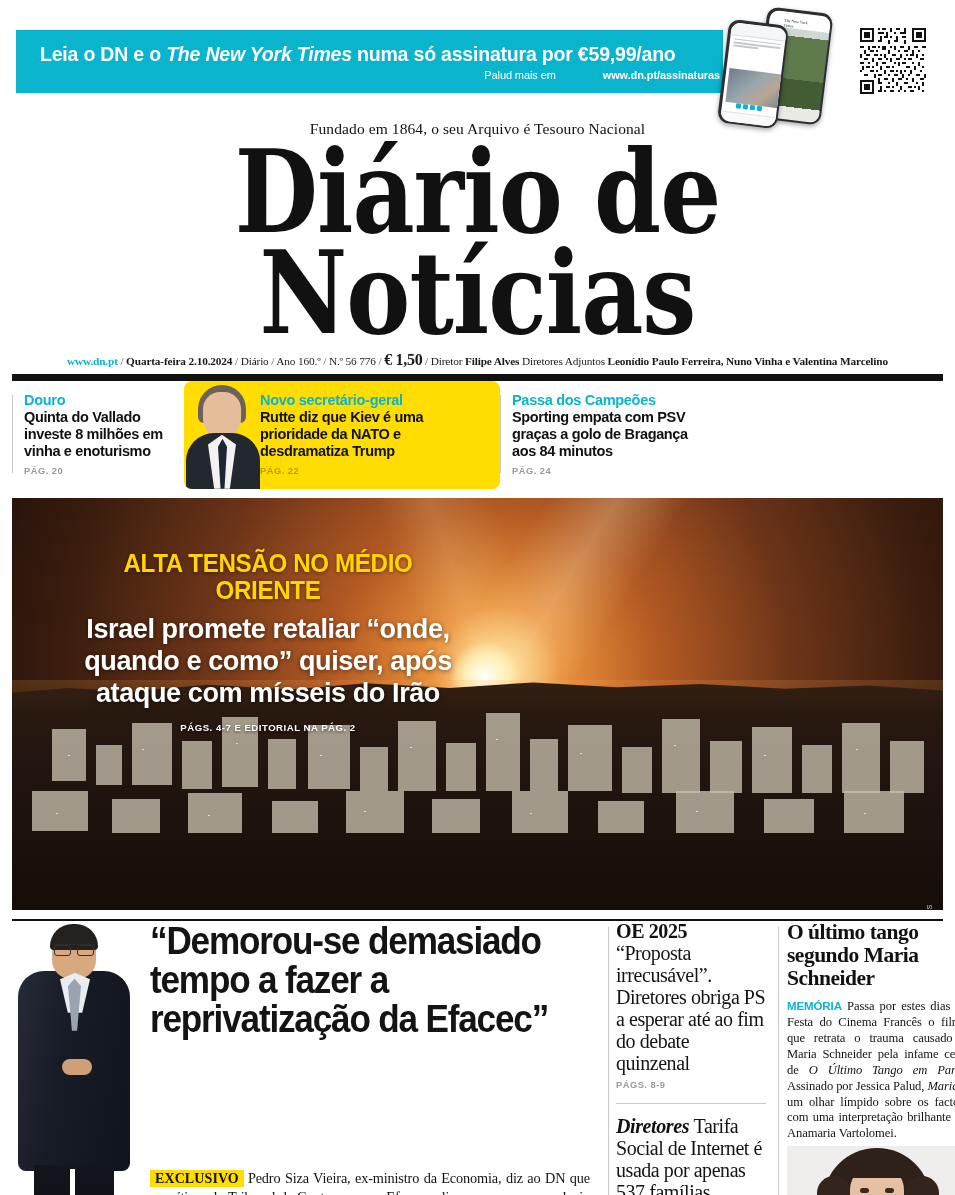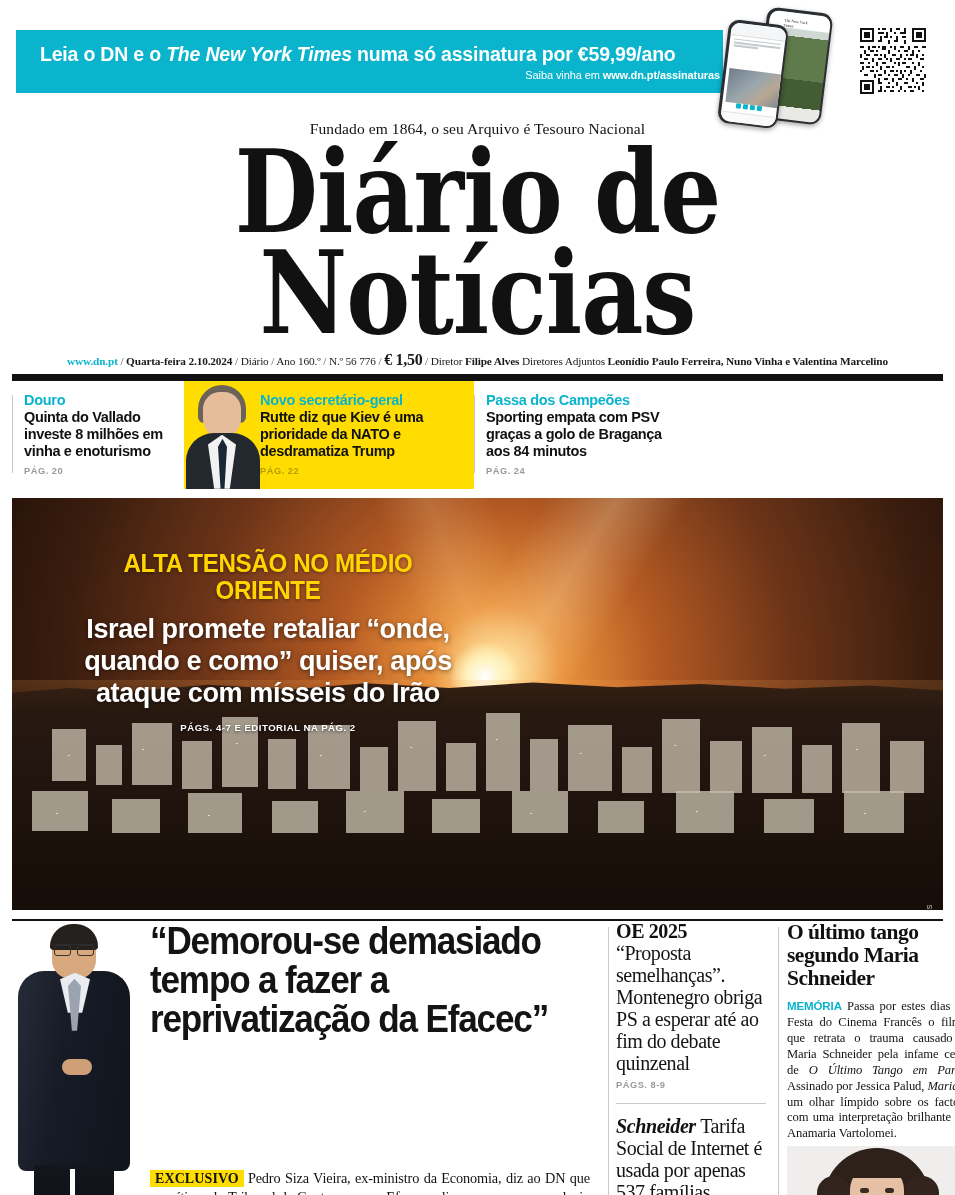--- a/index.html
+++ b/index.html
@@ -21,21 +21,21 @@
   .ad-line1 {
     position:absolute; left:40px; top:43px; width:680px;
     font-size:19.5px; font-weight:700; color:#fff; letter-spacing:-.2px;
     white-space:nowrap;
   }
   .ad-line1 i { font-style:italic; }
   .ad-line2 {
     position:absolute; left:40px; top:69px; width:680px; text-align:right;
     font-size:11px; color:#fff; letter-spacing:-.1px;
   }
-  .ad-line2 b { font-weight:700; }
+  .ad-line2 b { font-weight:700;margin-left:44px; }
 
   
   .phones { position:absolute; left:723px; top:8px; width:130px; height:120px; }
   .phone {
     position:absolute; border-radius:11px; background:#2b2f33;
     box-shadow:0 2px 5px rgba(0,0,0,.35); overflow:hidden;
   }
   .phone .scr { position:absolute; inset:2.5px; border-radius:9px; overflow:hidden; background:#fff; }
   .phone-back { left:38px; top:2px; width:66px; height:112px; transform:rotate(7deg); }
   .phone-back .scr { background:linear-gradient(#cfd8d2 0 22%, #5f7a4b 22% 62%, #435c33 62% 88%, #e9eae6 88% 100%); }
@@ -80,21 +80,21 @@
   .dateline b { font-weight:700; }
   .dateline .price { font-size:16px; font-weight:700; letter-spacing:-.3px; }
   .dateline .sep { color:#555; }
   .rule-thick { margin:5px 12px 0 12px; height:7px; background:#111; }
 
   
   .teasers { position:relative; margin:0 12px; height:108px; display:flex; }
   .tz { position:relative; overflow:hidden; }
   .tz.t1 { width:272px; }
   .tz.t2 { width:172px; }
-  .tz.t3 { width:290px; background:#ffdd00; }
+  .tz.t3 { width:316px; background:#ffdd00;border-radius:8px; }
   .tz.t4 { width:197px; }
   .tz-pad { position:absolute; top:11px; }
   .t1 .tz-pad { left:6px; }
   .t2 .tz-pad { left:12px; }
   .t3 .tz-pad { left:76px; }
   .t4 .tz-pad { left:12px; }
   .tz-kicker { font-size:14.5px; font-weight:700; color:#0ab4cc; letter-spacing:-.3px; margin-bottom:1px; }
   .t3 .tz-kicker { color:#0ab4cc; }
   .tz-title { font-size:14.5px; font-weight:700; color:#111; line-height:1.17; letter-spacing:-.35px; }
   .tz-page { font-size:9.3px; font-weight:700; color:#9a9a9a; letter-spacing:.5px; margin-top:6px; }
@@ -242,21 +242,21 @@
   .maria .eyeR { position:absolute; left:98px; top:42px; width:9px; height:5px; background:#3a2a20; border-radius:4px; }
 </style>
 </head>
 <body>
 
 <div class="page">
 
   <div class="ad-wrap">
     <div class="ad-bar"></div>
     <div class="ad-line1"><span>Leia o DN e o </span><i>The New York Times</i><span> numa só assinatura por €59,99/ano</span></div>
-    <div class="ad-line2"><span>Saiba vinha em </span><b>www.dn.pt/assinaturas</b></div>
+    <div class="ad-line2"><span>Palud mais em </span><b>www.dn.pt/assinaturas</b></div>
 
     <div class="phones">
       <div class="phone phone-back">
         <div class="scr">
           <div class="ph-topbar">
               <span class="t">The New York Times</span>
             </div>
         </div>
       </div>
       <div class="phone phone-front">
@@ -543,26 +543,26 @@
     <div class="lead-col">
       <div class="lead-head">“Demorou-se demasiado tempo a fazer a reprivatização da Efacec”</div>
       <div class="lead-body"><span class="excl">EXCLUSIVO</span><span>Pedro Siza Vieira, ex-ministro da Economia, diz ao DN que as críticas do Tribunal de Contas ao caso Efacec aplicam-se a quem conduziu o processo depois dele, numa alusão à tutela de Fernando Medina. IL pede Comissão Parlamentar de Inquérito a operação que poderá custar ao Estado mais de 560 milhões de euros.</span> </div>
     </div>
 
     <div class="col-divider" style="left:596px;"></div>
 
     <div class="mid-col">
       <div>
         <span class="mid-title">OE 2025</span>
-        <span class="mid-text">“Proposta semelhanças”. Montenegro obriga PS a esperar até ao fim do debate quinzenal</span>
+        <span class="mid-text">“Proposta irrecusável”. Diretores obriga PS a esperar até ao fim do debate quinzenal</span>
         <div class="mid-page">PÁGS. 8-9</div>
       </div>
       <div class="hdiv"></div>
       <div>
-        <span class="mid-title ital">Schneider</span>
+        <span class="mid-title ital">Diretores</span>
         <span class="mid-text">Tarifa Social de Internet é usada por apenas 537 famílias</span>
         
       </div>
     </div>
 
     <div class="col-divider" style="left:766px;"></div>
 
     <div class="right-col">
       <div class="rc-title">O último tango segundo Maria Schneider</div>
       <div class="rc-body"><span class="mem">MEMÓRIA</span><span> Passa por estes dias na Festa do Cinema Francês o filme que retrata o trauma causado a Maria Schneider pela infame cena de </span><i>O Último Tango em Paris</i><span>. Assinado por Jessica Palud, </span><i>Maria</i><span> é um olhar límpido sobre os factos, com uma interpretação brilhante de Anamaria Vartolomei.</span></div>

